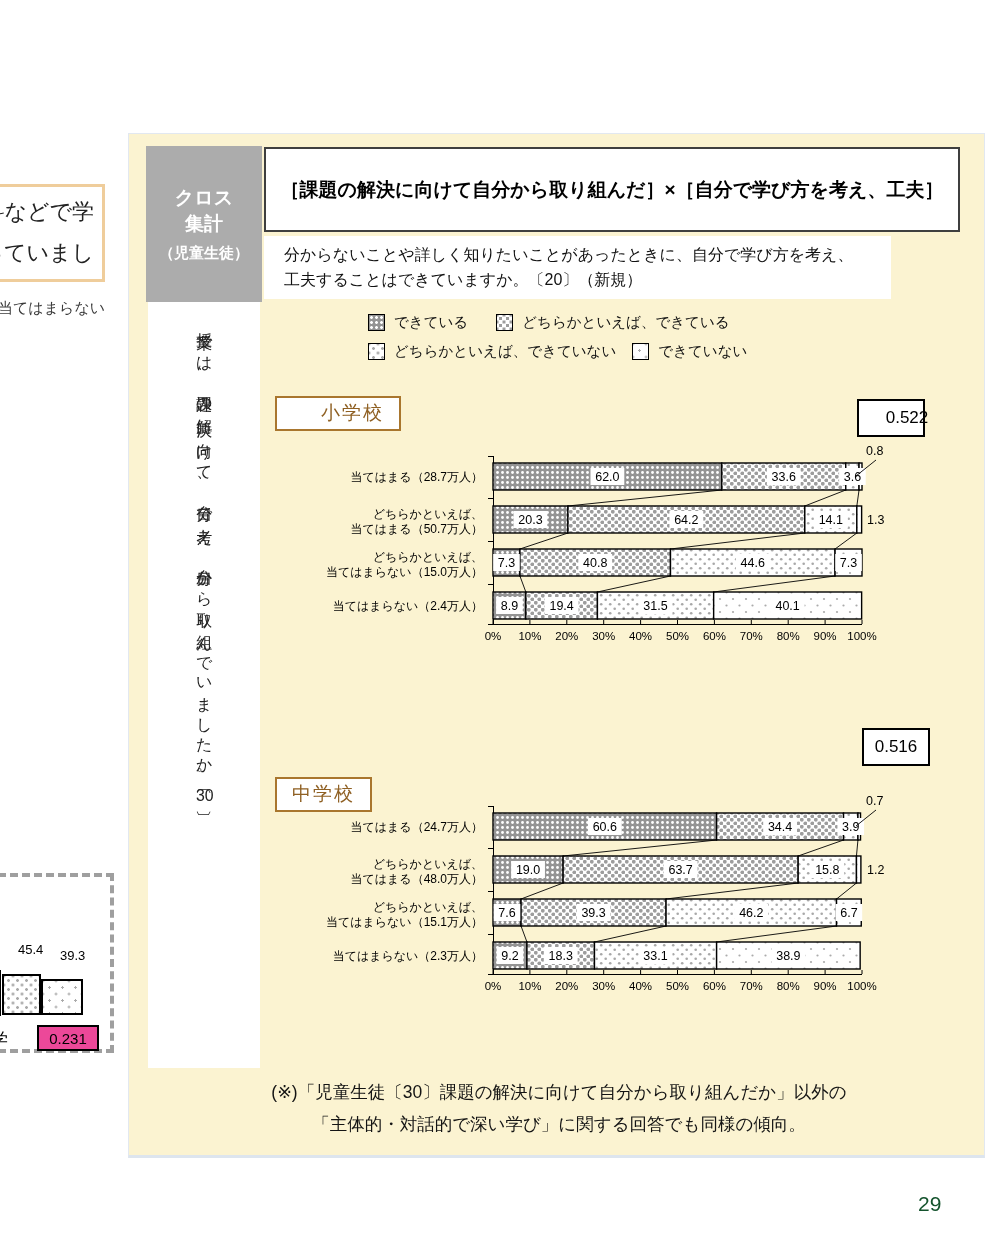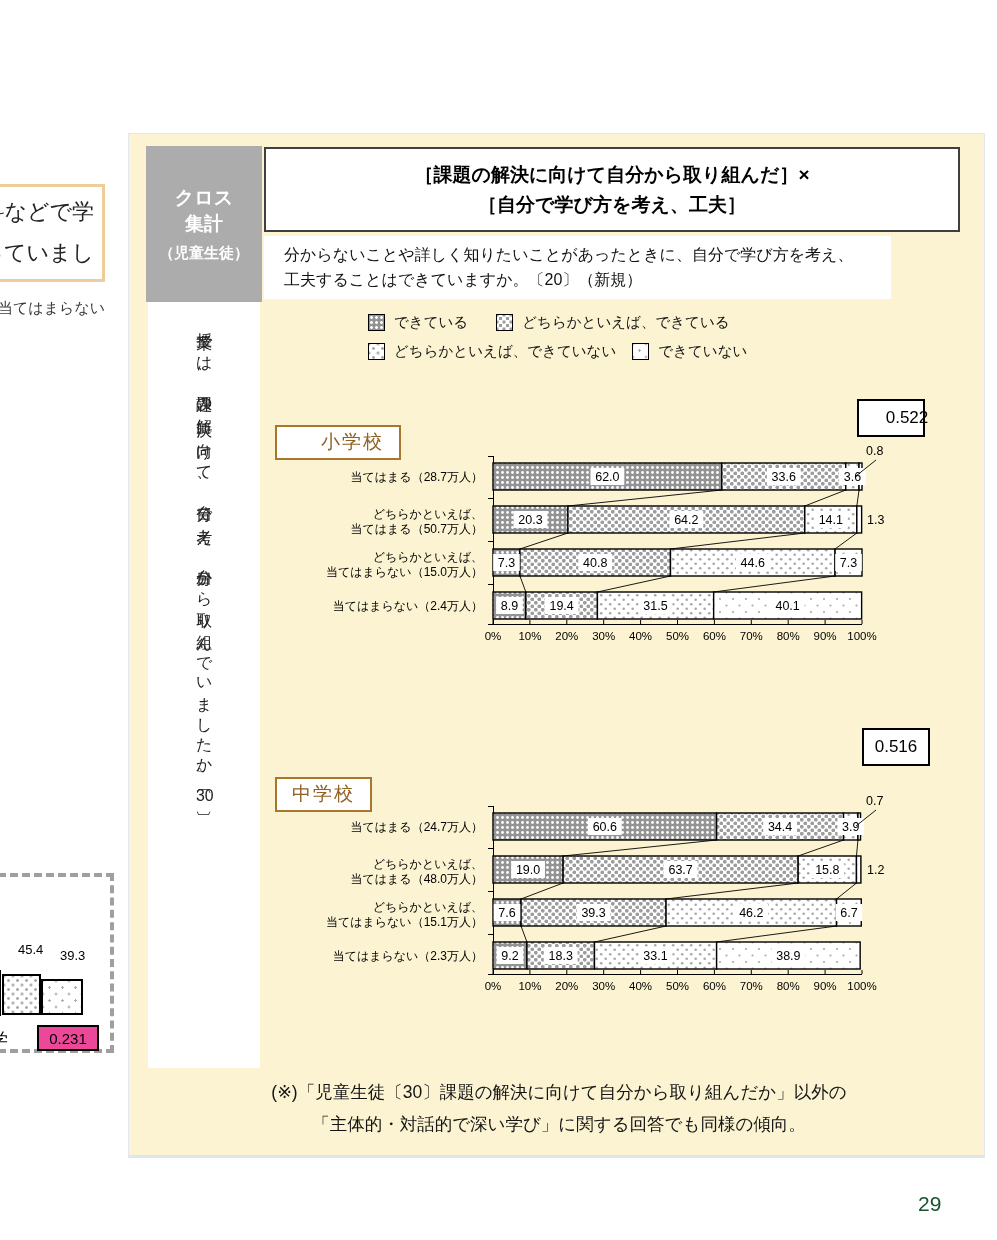--- a/index.html
+++ b/index.html
@@ -9,21 +9,21 @@
   .panel { position:absolute; left:128px; top:133px; width:857px; height:1025px;
            background:#FBF3D1; border:1px solid #e2e8f0; border-bottom:3px solid #dde5ee; }
 
   .gray-box { position:absolute; left:146px; top:146px; width:116px; height:156px;
               background:#ACACAC; color:#fff; display:flex; flex-direction:column;
               align-items:center; justify-content:center; text-align:center; }
   .gray-box .big { font-size:19px; font-weight:bold; line-height:1.35; }
   .gray-box .sub { font-size:15px; font-weight:bold; margin-top:8px; }
 
   .title-box { position:absolute; left:264px; top:147px; width:696px; height:85px;
-               background:#fff; border:2px solid #3f3f3f; display:flex; flex-direction:column;
+               background:#fff; border:2px solid #3f3f3f; display:flex; flex-direction:row;
                align-items:center; justify-content:center; font-size:19px; font-weight:bold;
                line-height:1.55; color:#000; }
   .question-strip { position:absolute; left:264px; top:236px; width:627px; height:63px;
                     background:#fff; font-size:16px; line-height:1.55; color:#111;
                     padding:7px 0 0 20px; }
 
   .legend { position:absolute; left:368px; top:313px; }
   .legend-row { display:flex; align-items:center; margin-bottom:10px; font-size:14.5px; color:#111; }
   .sw { width:17px; height:17px; border:1.5px solid #000; margin-right:9px; flex:0 0 auto; }
   .gap { width:28px; flex:0 0 auto; }
@@ -156,21 +156,21 @@
       <span>できていない</span>
     </div>
   </div>
 
   <div class="vstrip">
     <div class="vtext">
       <span>授業では、課題の解決に向けて、自分で考え、自分から取り組んでいましたか。</span><span>〔</span><span class="tcy">30</span><span>〕</span>
     </div>
   </div>
 
-  <div class="school-label" style="left:275px; top:425px;padding-left:44px;">小学校</div>
+  <div class="school-label" style="left:275px; top:396px;padding-left:44px;">小学校</div>
   <div class="corr-box" style="left:857px; top:399px;padding-left:32px;">0.522</div>
   <div class="chart-mount" id="chart0" style="left:275px; top:440px;"><svg width="708" height="212" viewBox="0 0 708 212">
         <line x1="218.5" y1="16" x2="218.5" y2="184" stroke="#000" stroke-width="1"></line>
         <line x1="213" y1="16.5" x2="218" y2="16.5" stroke="#000" stroke-width="1"></line>
         <line x1="213" y1="58.5" x2="218" y2="58.5" stroke="#000" stroke-width="1"></line>
         <line x1="213" y1="101.5" x2="218" y2="101.5" stroke="#000" stroke-width="1"></line>
         <line x1="213" y1="144.5" x2="218" y2="144.5" stroke="#000" stroke-width="1"></line>
         <line x1="213" y1="184.5" x2="218" y2="184.5" stroke="#000" stroke-width="1"></line>
         <rect x="218" y="23" width="228.78" height="27" fill="url(#patA)" stroke="#000" stroke-width="1.4"></rect>
         <rect x="446.78" y="23" width="123.98400000000001" height="27" fill="url(#patB)" stroke="#000" stroke-width="1.4"></rect>

